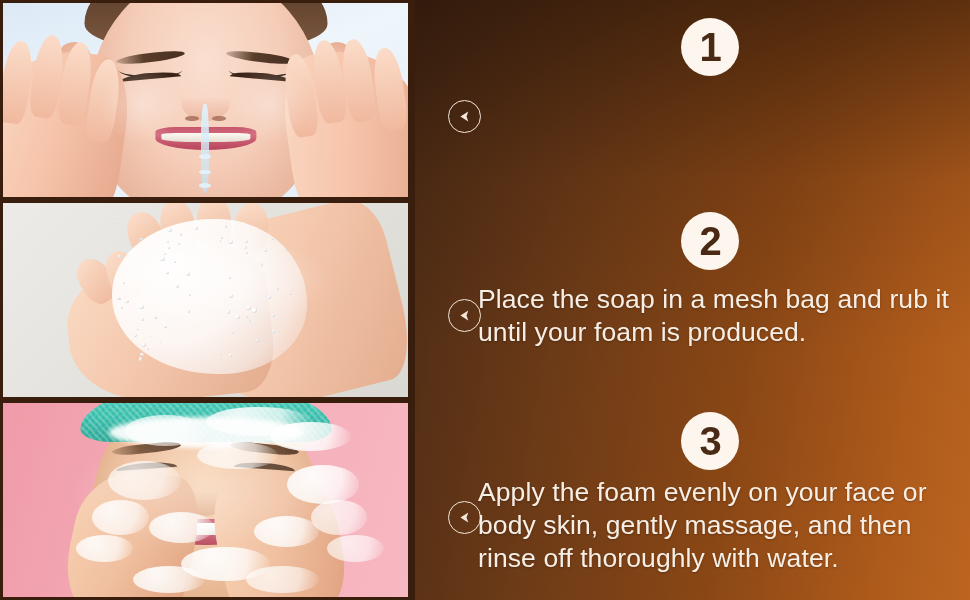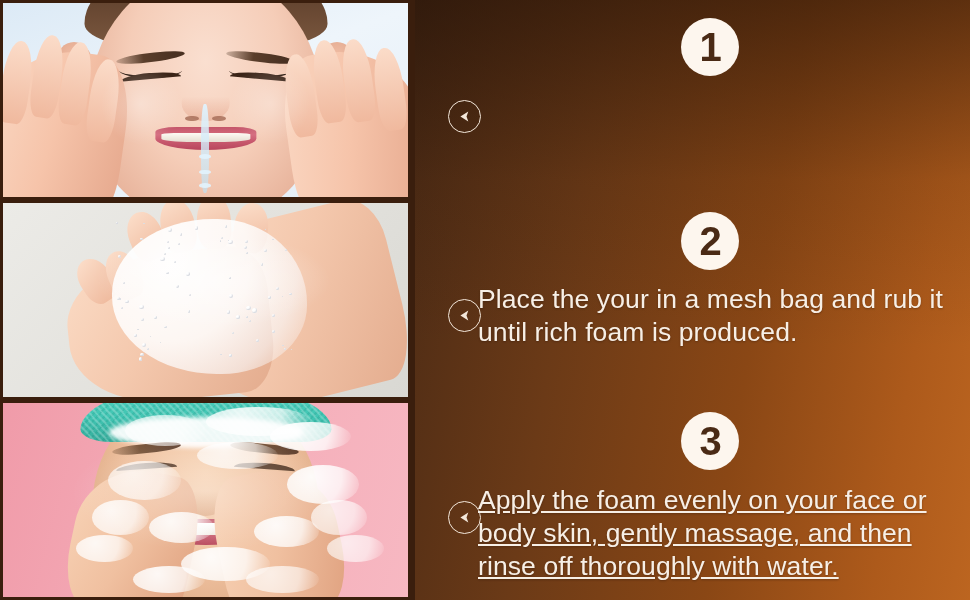--- a/index.html
+++ b/index.html
@@ -262,21 +262,21 @@
     position:absolute;left:63px;width:486px;
     color:#f7efe6;
     font-size:26.5px;
     line-height:33px;
     font-weight:400;
     letter-spacing:.1px;
     text-shadow:0 1px 2px rgba(40,18,5,.35);
   }
   .step-1 .step-text{top:84px;}
   .step-2 .step-text{top:83px;}
-  .step-3 .step-text{top:84px;text-decoration:underline;}
+  .step-3 .step-text{top:76px;}
 </style>
 </head>
 <body>
 
 <div class="infographic">
 
   <div class="photo-col">
 
     <div class="photo ph1">
       <div class="hair"></div>
@@ -448,21 +448,21 @@
       </div>
     </div>
 
     <div class="step step-2">
       <div class="badge">2</div>
       <div class="arrow-icon">
         <svg width="15" height="15" viewBox="0 0 15 15" aria-hidden="true">
           <path d="M11.3 2.4 L3.4 7.5 L11.3 12.6 L9.5 7.5 Z" fill="#f3e7da"></path>
         </svg>
       </div>
-      <div class="step-text">Place the your in a mesh bag and rub it until rich foam is produced.</div>
+      <div class="step-text">Place the soap in a mesh bag and rub it until your foam is produced.</div>
     </div>
 
     <div class="step step-3">
       <div class="badge">3</div>
       <div class="arrow-icon">
         <svg width="15" height="15" viewBox="0 0 15 15" aria-hidden="true">
           <path d="M11.3 2.4 L3.4 7.5 L11.3 12.6 L9.5 7.5 Z" fill="#f3e7da"></path>
         </svg>
       </div>
       <div class="step-text">Apply the foam evenly on your face or body skin, gently massage, and then rinse off thoroughly with water.</div>

